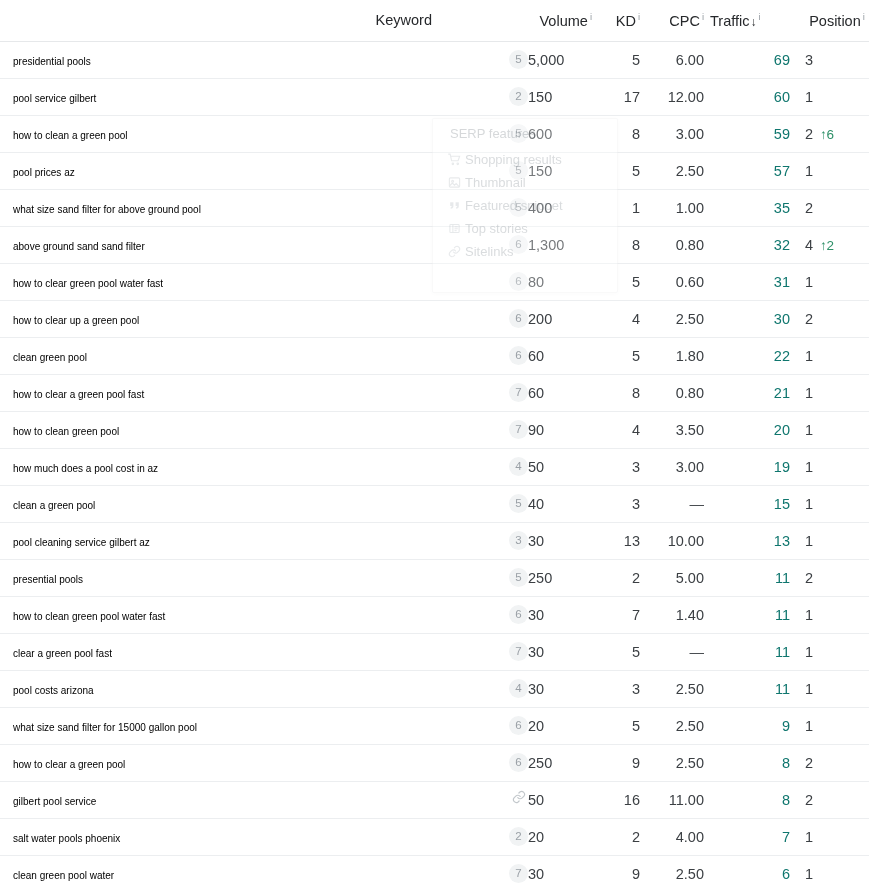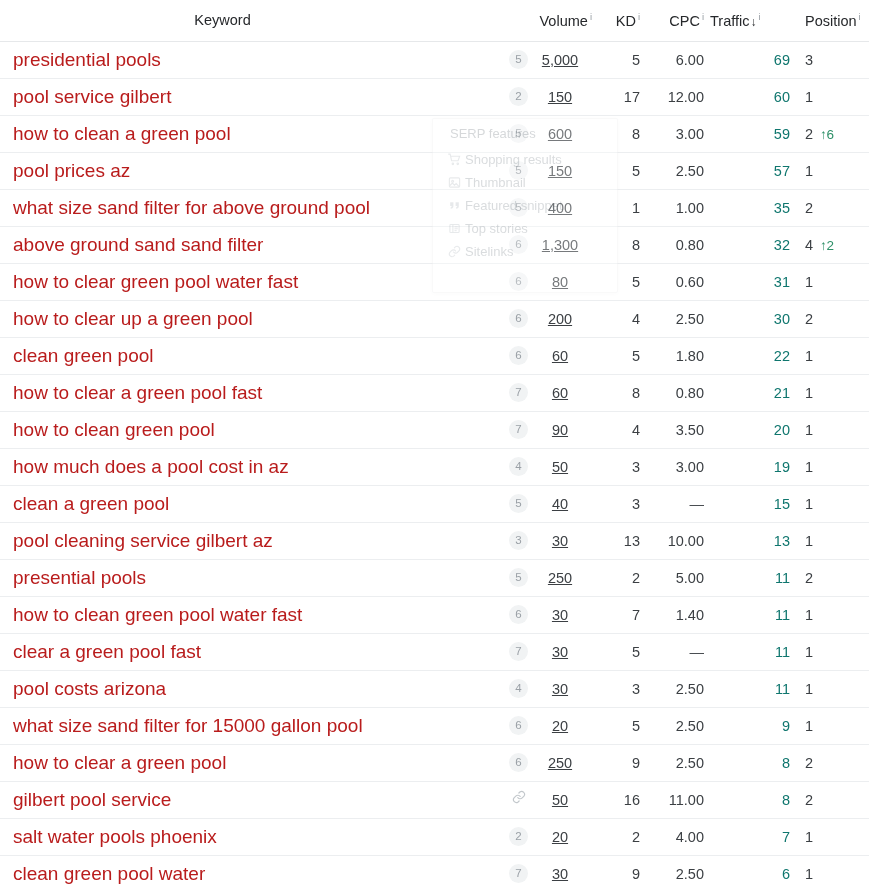--- a/index.html
+++ b/index.html
@@ -34,27 +34,27 @@
   thead th {
     font-weight: normal;
     font-size: 14.5px;
     color: #26282b;
     border-bottom: 1px solid #e6e8ea;
     padding: 0;
     vertical-align: middle;
     white-space: nowrap;
     background: #fff;
   }
-  th.c-keyword   { text-align: center;  padding-left: 13px; }
+  th.c-keyword   { text-align: right;  padding-left: 13px; }
   th.c-badge     { text-align: right; }
   th.c-volume    { text-align: right; padding-right: 6px; }
   th.c-kd        { text-align: right; padding-right: 6px; }
   th.c-cpc       { text-align: right; padding-right: 6px; }
   th.c-traffic   { text-align: left; padding-right: 6px; }
-  th.c-position  { text-align: left;  padding-left: 9px; text-decoration: underline; }
+  th.c-position  { text-align: center;  padding-left: 9px; text-decoration: underline; }
 
   .hdr-inner { display: inline-block; position: relative; }
   .info-sup {
     font-size: 9.5px;
     color: #9aa0a6;
     vertical-align: super;
     margin-left: 2px;
     font-style: normal;
     line-height: 1;
   }
@@ -72,26 +72,26 @@
   tbody td {
     border-bottom: 1px solid #eceef0;
     font-size: 14.5px;
     padding: 0;
     vertical-align: middle;
     white-space: nowrap;
     background: #fff;
   }
   td.c-keyword { text-align: left; padding-left: 13px; }
   td.c-keyword a {
-    color: #b91c1c;
+    color: #000000;
     text-decoration: none;
-    font-size: 19px;
+    font-size: 10px;
   }
   td.c-badge    { text-align: right; padding-right: 0; }
-  td.c-volume   { text-align: center; padding-right: 6px; color: #3b3f43; text-decoration: underline; }
+  td.c-volume   { text-align: left; padding-right: 6px; color: #3b3f43; }
   td.c-kd       { text-align: right; padding-right: 6px; color: #3b3f43; }
   td.c-cpc      { text-align: right; padding-right: 6px; color: #3b3f43; }
   td.c-traffic  { text-align: right; padding-right: 6px; color: #0f766e; }
   td.c-position { text-align: left;  padding-left: 9px;  color: #3b3f43; }
 
   .serp-badge {
     display: inline-block;
     width: 19px;
     height: 19px;
     line-height: 19px;

